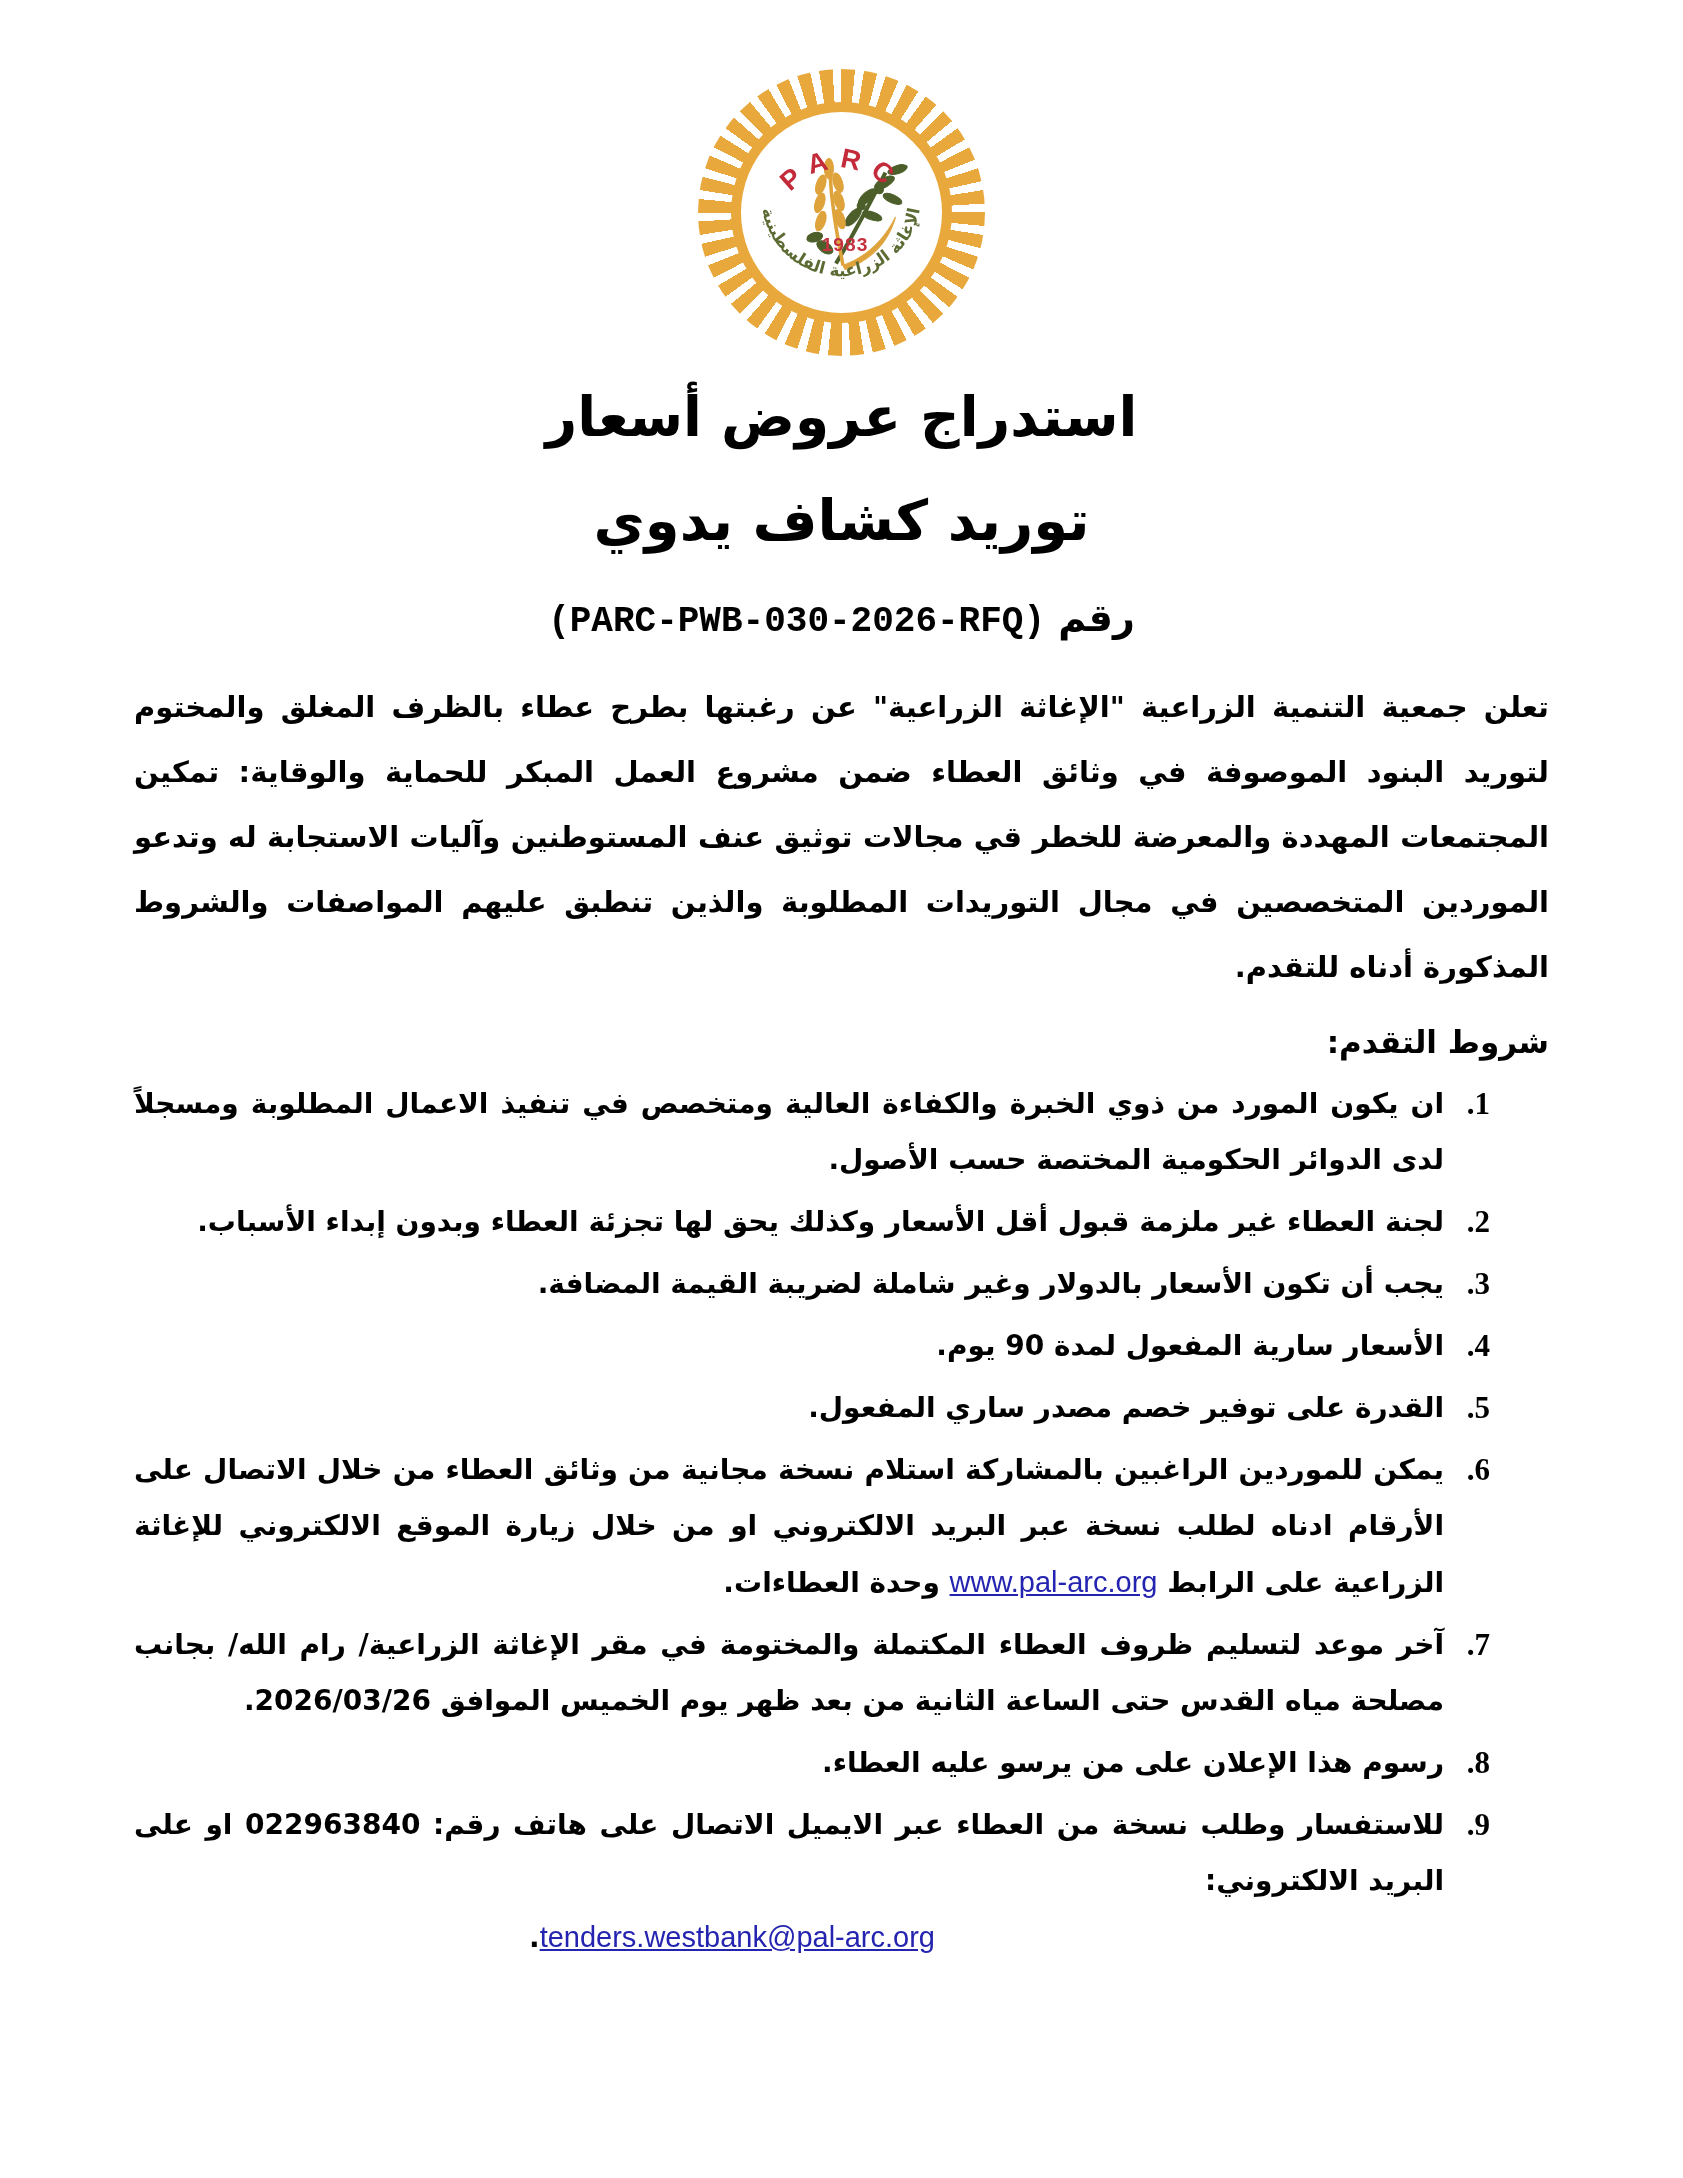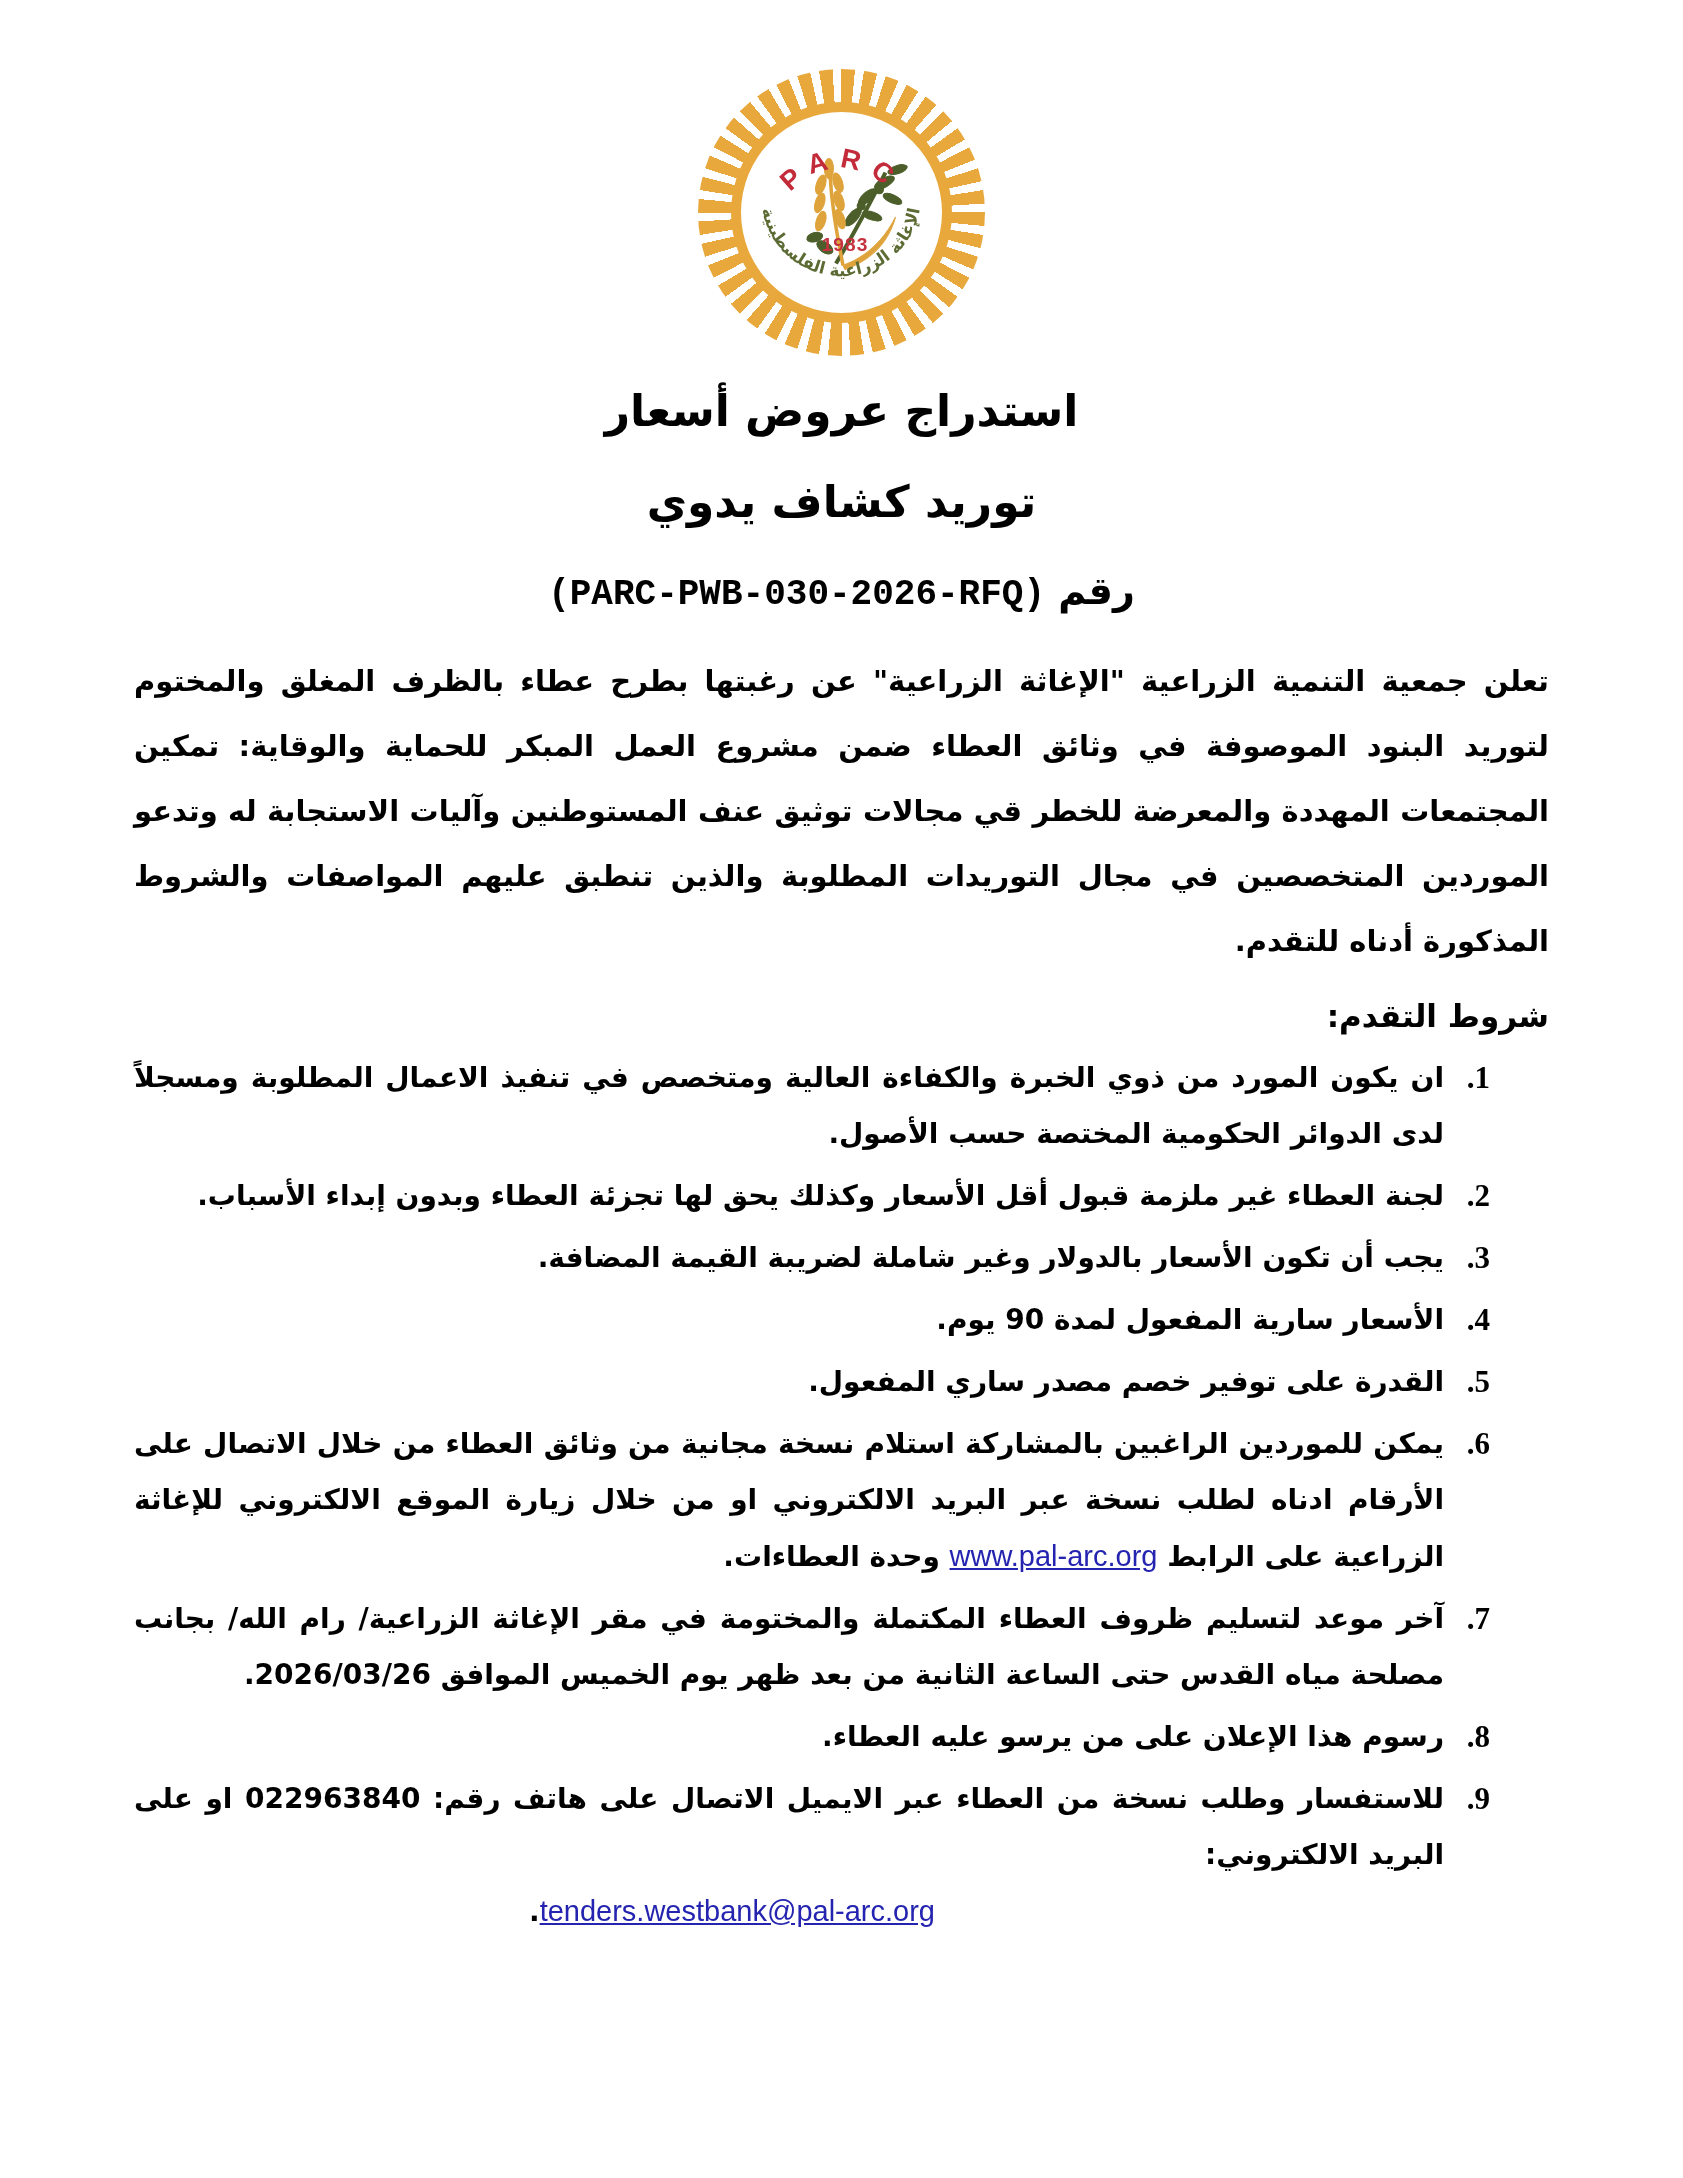--- a/index.html
+++ b/index.html
@@ -12,22 +12,22 @@
 
   
   .logo{position:relative;width:287px;height:287px;margin:69px auto 0;}
   .rays{position:absolute;inset:0;border-radius:50%;
         background:repeating-conic-gradient(from 0deg,#E9A83C 0deg 5.4deg,rgba(255,255,255,0) 5.4deg 9deg);}
   .disc{position:absolute;inset:33px;border-radius:50%;background:#E9A83C;}
   .inner{position:absolute;inset:43px;border-radius:50%;background:#ffffff;}
   .emblem{position:absolute;inset:43px;}
 
   
-  .t1{margin:30px 0 0;text-align:center;font-size:44px;font-weight:bold;line-height:1.15;}
-  .t2{margin:40px 0 0;text-align:center;font-size:44px;font-weight:bold;line-height:1.15;}
+  .t1{margin:30px 0 0;text-align:center;font-size:55px;font-weight:bold;line-height:1.15;}
+  .t2{margin:40px 0 0;text-align:center;font-size:56px;font-weight:bold;line-height:1.15;}
   .rfq{margin:40px 0 0;text-align:center;font-size:38px;font-weight:bold;line-height:1.3;}
   .rfq .latin{font-family:Liberation Mono, monospace;font-size:36px;font-weight:bold;}
 
   
   .intro{margin:30px 0 0;font-size:29px;font-weight:bold;line-height:65px;
          text-align:justify;}
 
   
   .cond-head{margin:24px 0 16px;font-size:31px;font-weight:bold;}
   .list{padding:0 59px 0 0;font-size:28px;font-weight:bold;line-height:56px;}

